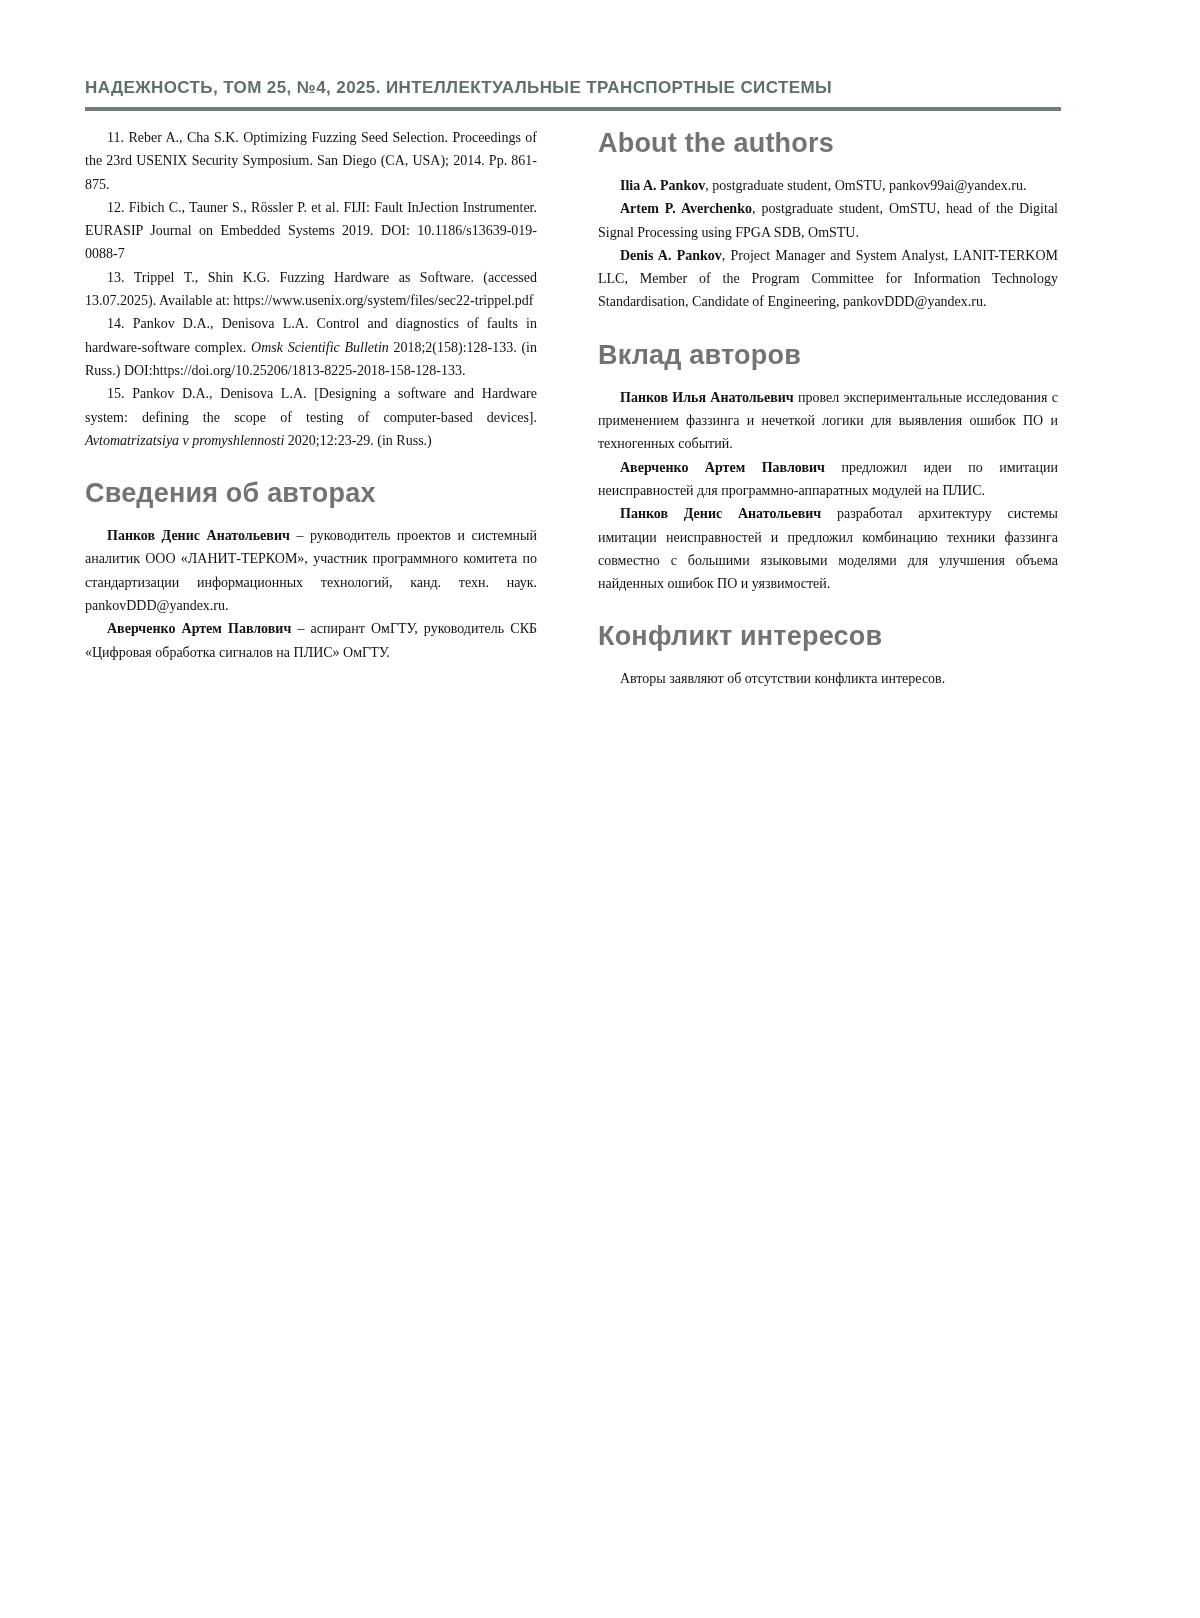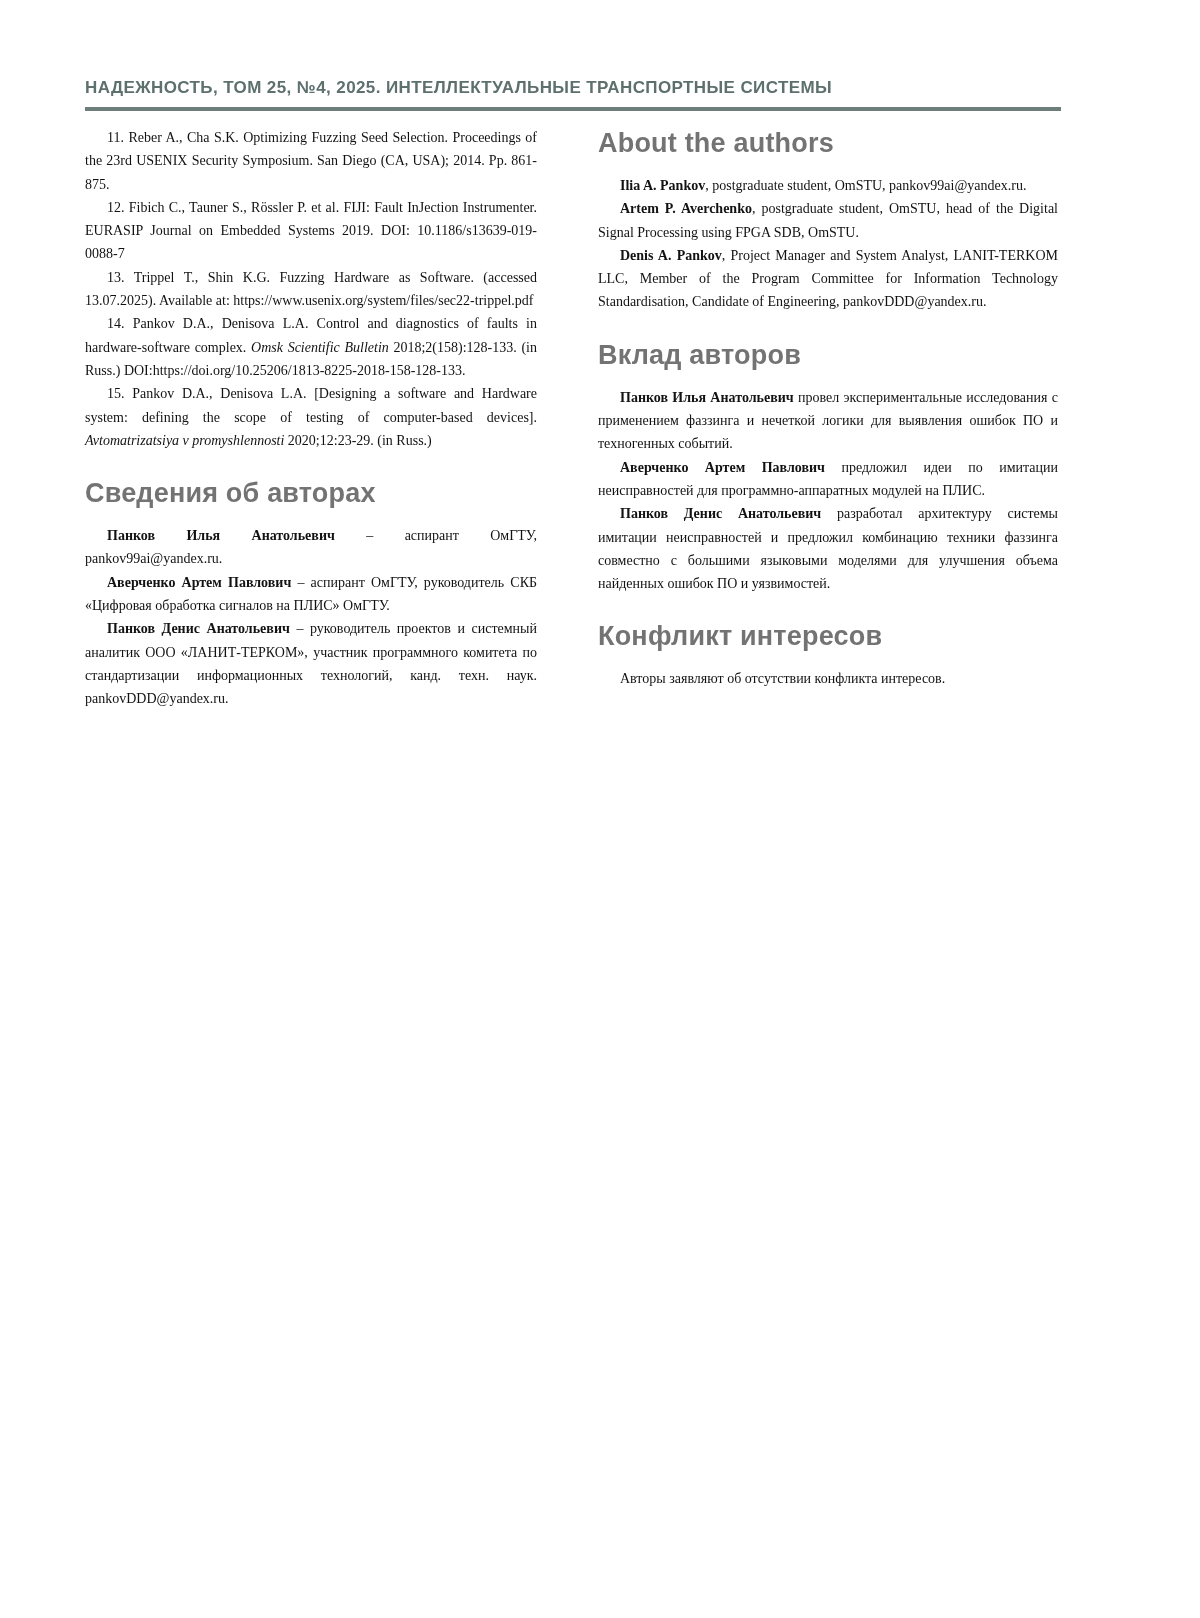--- a/index.html
+++ b/index.html
@@ -86,25 +86,24 @@
     <p class="body"><span>12. Fibich C., Tauner S., Rössler P. et al. FIJI: Fault InJection Instrumenter. EURASIP Journal on Embedded Systems 2019. DOI: 10.1186/s13639-019-0088-7</span><i></i><span></span></p>
 
     <p class="body"><span>13. Trippel T., Shin K.G. Fuzzing Hardware as Software. (accessed 13.07.2025). Available at: https://www.usenix.org/system/files/sec22-trippel.pdf</span><i></i><span></span></p>
 
     <p class="body"><span>14. Pankov D.A., Denisova L.A. Control and diagnostics of faults in hardware-software complex. </span><i>Omsk Scientific Bulletin</i><span> 2018;2(158):128-133. (in Russ.) DOI:https://doi.org/10.25206/1813-8225-2018-158-128-133.</span></p>
 
     <p class="body"><span>15. Pankov D.A., Denisova L.A. [Designing a software and Hardware system: defining the scope of testing of computer-based devices]. </span><i>Avtomatrizatsiya v promyshlennosti</i><span> 2020;12:23-29. (in Russ.)</span></p>
 
     <h2 class="sect">Сведения об авторах</h2>
 
-    <p class="body"><b>Панков Илья Анатольевич</b><span> – аспирант ОмГТУ, pankov99ai@yandex.ru.</span></p>
+
+    <p class="body"><b>Панков Денис Анатольевич</b><span> – руководитель проектов и системный аналитик ООО «ЛАНИТ-ТЕРКОМ», участник программного комитета по стандартизации информационных технологий, канд. техн. наук. pankovDDD@yandex.ru.</span></p>
 
     <p class="body"><b>Аверченко Артем Павлович</b><span> – аспирант ОмГТУ, руководитель СКБ «Цифровая обработка сигналов на ПЛИС» ОмГТУ.</span></p>
-
-    <p class="body"><b>Панков Денис Анатольевич</b><span> – руководитель проектов и системный аналитик ООО «ЛАНИТ-ТЕРКОМ», участник программного комитета по стандартизации информационных технологий, канд. техн. наук. pankovDDD@yandex.ru.</span></p>
 
   </div>
 
   <div class="col col-right">
 
     <h2 class="sect first">About the authors</h2>
 
     <p class="body"><b>Ilia A. Pankov</b><span>, postgraduate student, OmSTU, pankov99ai@yandex.ru.</span></p>
 
     <p class="body"><b>Artem P. Averchenko</b><span>, postgraduate student, OmSTU, head of the Digital Signal Processing using FPGA SDB, OmSTU.</span></p>

